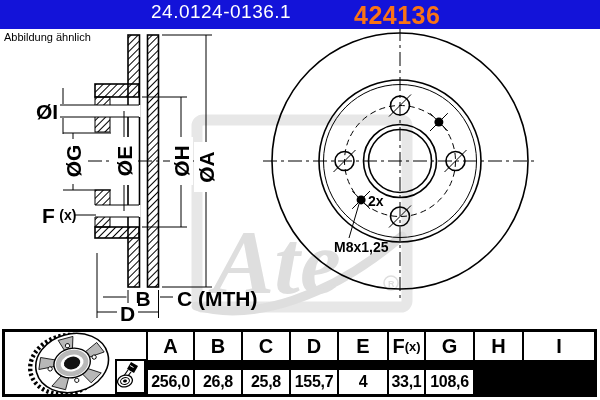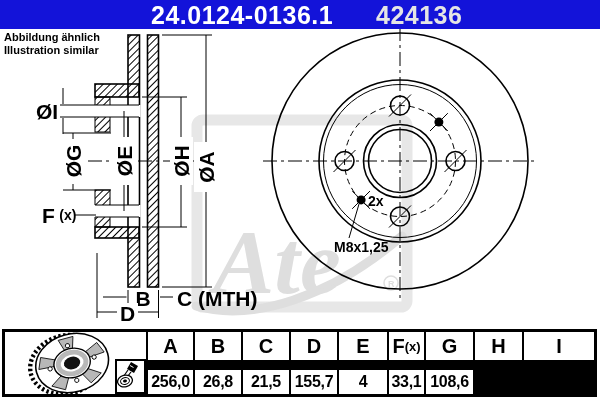--- a/index.html
+++ b/index.html
@@ -5,23 +5,23 @@
   :root{
     --header-blue:#1313d9;
     --watermark-gray:#dedede;
     --frame-gray:#e7e7e7;
     --icon-gray:#b8b8b8;
   }
   html,body{margin:0;padding:0;}
   body{width:600px;height:400px;position:relative;background:#fff;overflow:hidden;
        font-family:"Liberation Sans", sans-serif;}
   .topbar{position:absolute;left:0;top:0;width:600px;height:29px;background:var(--header-blue);z-index:3;}
-  .topbar .pn{position:absolute;left:151px;top:1px;color:#fff;font-weight:bold;font-size:25px;letter-spacing:0.5px;}
-  .topbar .cat{position:absolute;left:376px;top:1px;color:#e5e5e5;font-weight:bold;font-size:25px;letter-spacing:0.5px;}
-  .note{position:absolute;left:4px;top:31px;font-size:11px;font-weight:bold;line-height:13px;color:#000;z-index:3;}
+  .topbar .pn{position:absolute;left:151px;top:1px;color:#fff;font-weight:normal;font-size:19px;letter-spacing:0.5px;}
+  .topbar .cat{position:absolute;left:354px;top:1px;color:#f97316;font-weight:bold;font-size:25px;letter-spacing:0.5px;}
+  .note{position:absolute;left:4px;top:31px;font-size:11px;font-weight:normal;line-height:13px;color:#000;z-index:3;}
   svg.drawing{position:absolute;left:0;top:0;z-index:1;}
   .wm-frame{fill:none;stroke:var(--frame-gray);stroke-width:11px;}
   .wm-text{fill:var(--watermark-gray);font-family:"Liberation Serif", serif;font-style:italic;font-weight:bold;font-size:92px;}
   .wm-swoosh{fill:none;stroke:var(--watermark-gray);stroke-width:9px;stroke-linecap:round;}
   .wm-reg{fill:none;stroke:var(--watermark-gray);stroke-width:1.5px;}
   .wm-regtxt{fill:var(--watermark-gray);font-size:9px;font-weight:bold;}
   .oln{fill:none;stroke:#000;stroke-width:1.6px;}
   .thin{fill:none;stroke:#000;stroke-width:1px;}
   .dim{fill:none;stroke:#000;stroke-width:1px;}
   .ctr{fill:none;stroke:#000;stroke-width:1px;stroke-dasharray:14 4 3 4;}
@@ -44,21 +44,20 @@
 </head>
 <body>
 
 <div class="topbar">
   <span class="pn">24.0124-0136.1</span>
   <span class="cat">424136</span>
 </div>
 
 <div class="note">
   <div>Abbildung ähnlich</div>
-  <div>Illustration similar</div>
 </div>
 
 <svg class="drawing" width="600" height="400" viewBox="0 0 600 400">
   <defs>
     <pattern id="hatch" width="5" height="5" patternUnits="userSpaceOnUse" patternTransform="rotate(45)">
       <line x1="2.5" y1="0" x2="2.5" y2="5" stroke="#000" stroke-width="1"></line>
     </pattern>
     <marker id="ah" markerWidth="10" markerHeight="8" refX="0" refY="0" orient="auto-start-reverse" markerUnits="userSpaceOnUse">
       <path d="M0,0 L-9.5,-3.2 L-9.5,3.2 Z" fill="#000"></path>
     </marker>
@@ -234,18 +233,18 @@
   <div class="cell hcell">
     <span>F</span>
       <span class="sub">(x)</span>
   </div>
   <div class="cell hcell">G</div>
   <div class="cell hcell">H</div>
   <div class="cell hcell">I</div>
 
   <div class="cell vcell">256,0</div>
   <div class="cell vcell">26,8</div>
-  <div class="cell vcell">21,5</div>
+  <div class="cell vcell">25,8</div>
   <div class="cell vcell">155,7</div>
   <div class="cell vcell">4</div>
   <div class="cell vcell">33,1</div>
   <div class="cell vcell">108,6</div>
 </div>
 
 </body></html>

